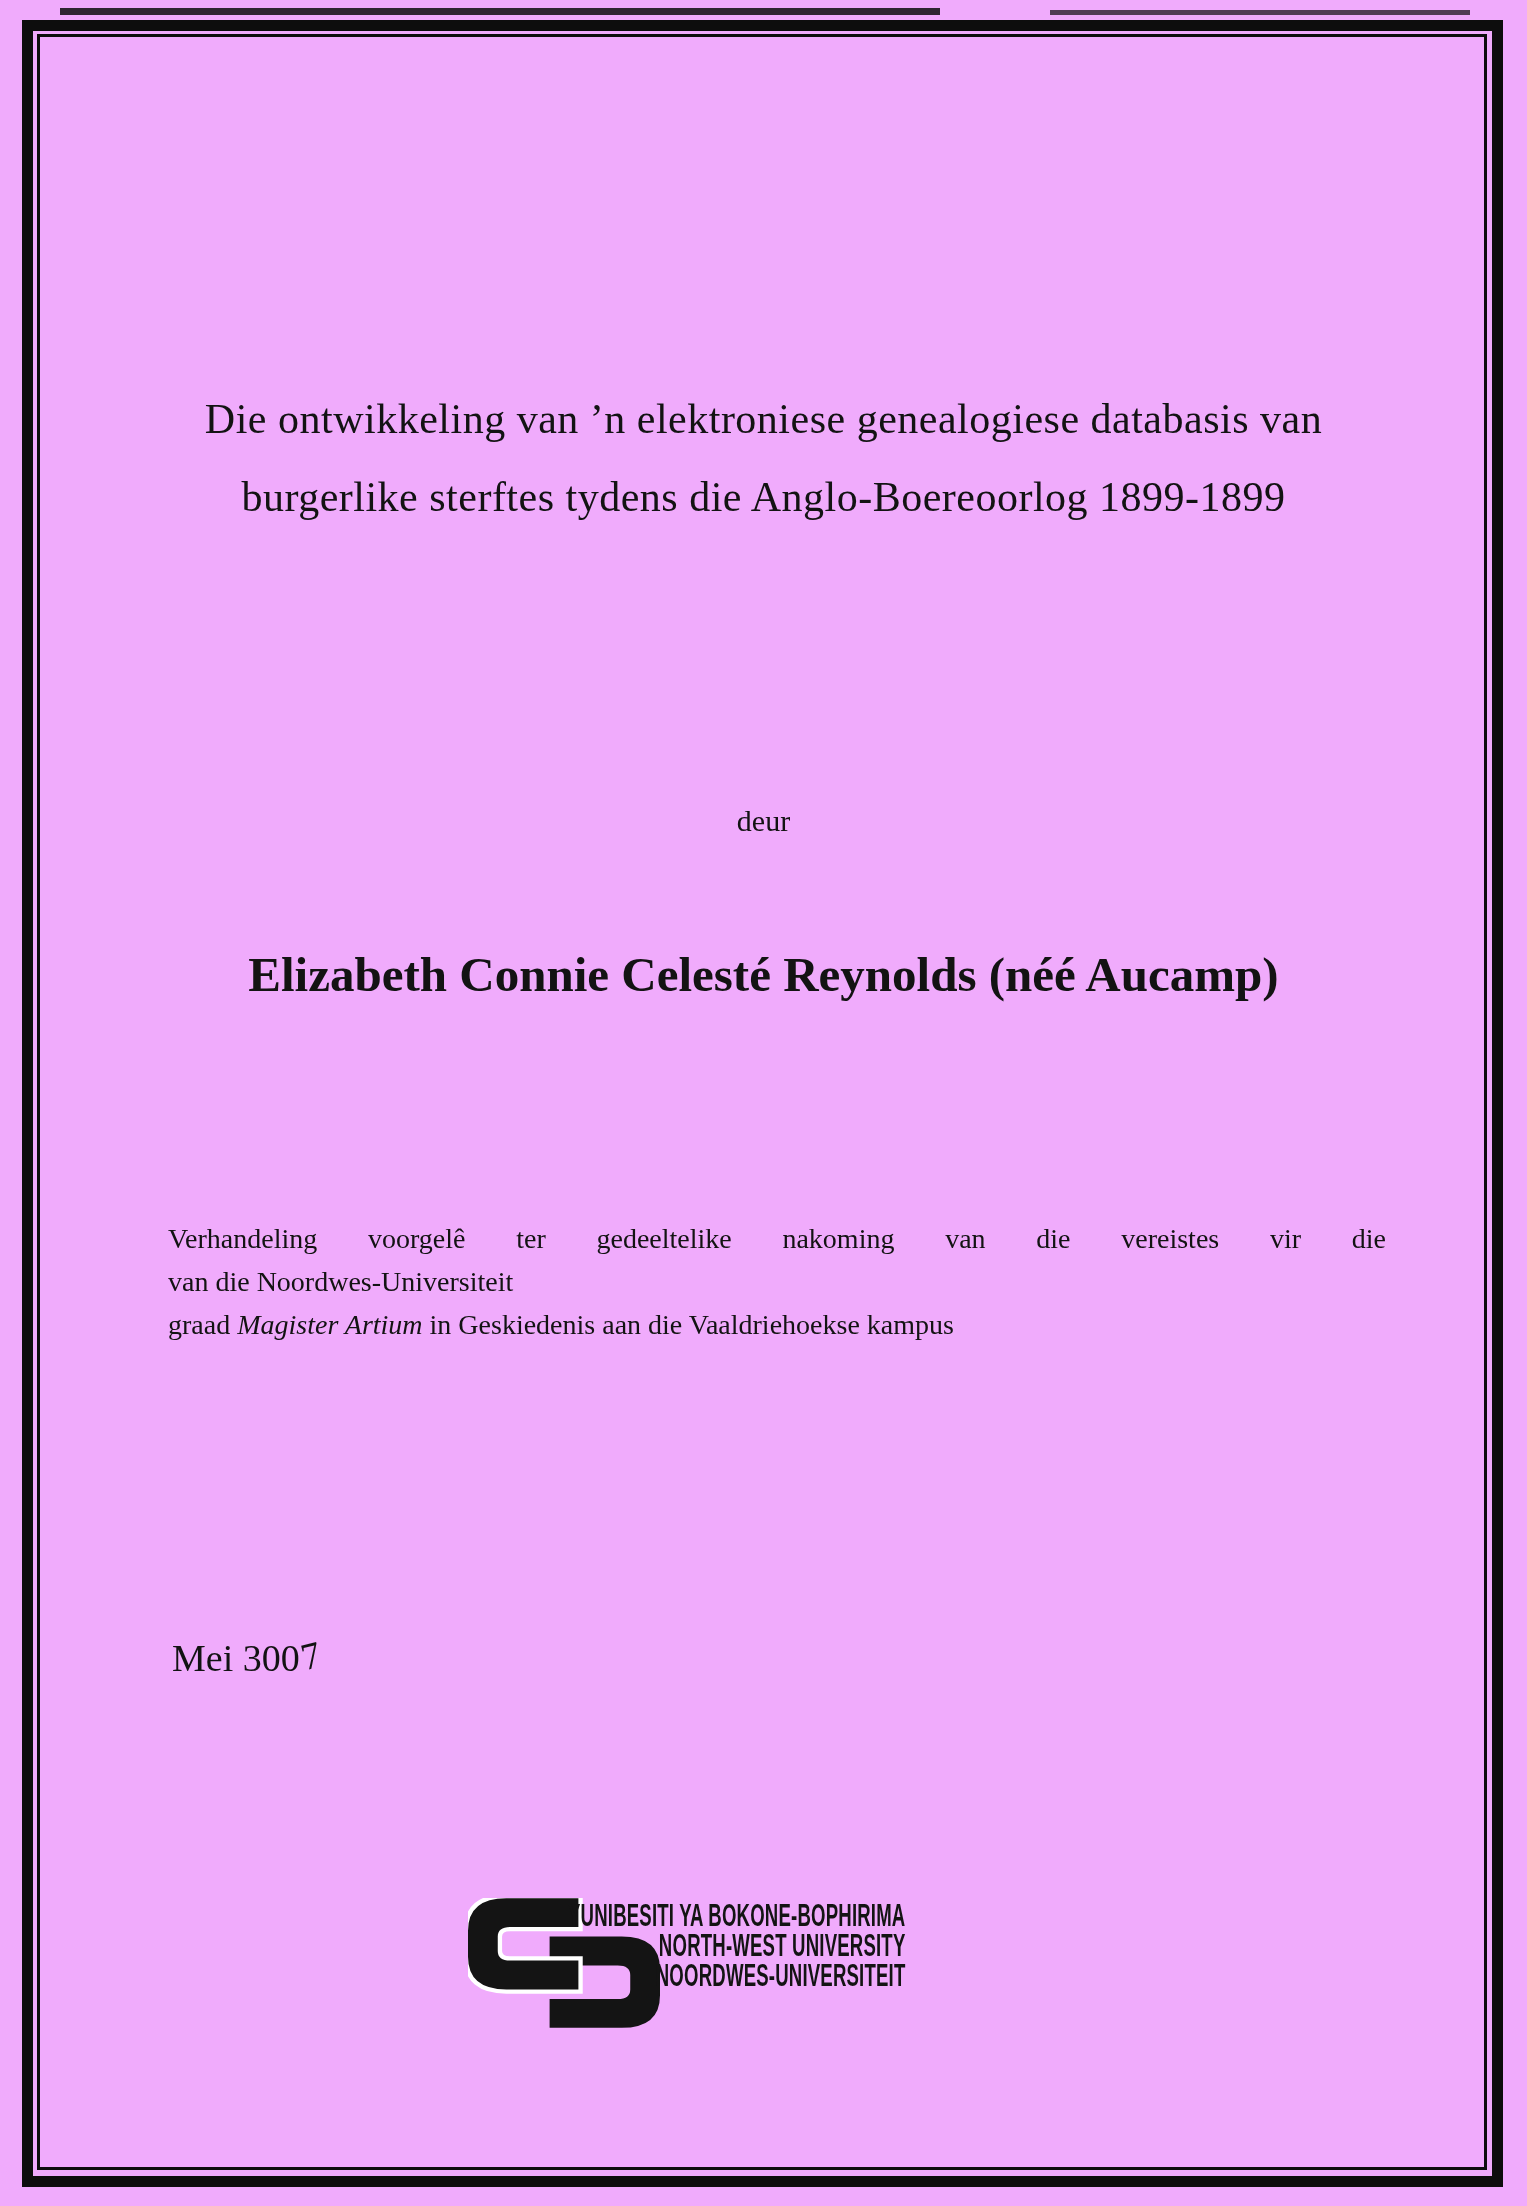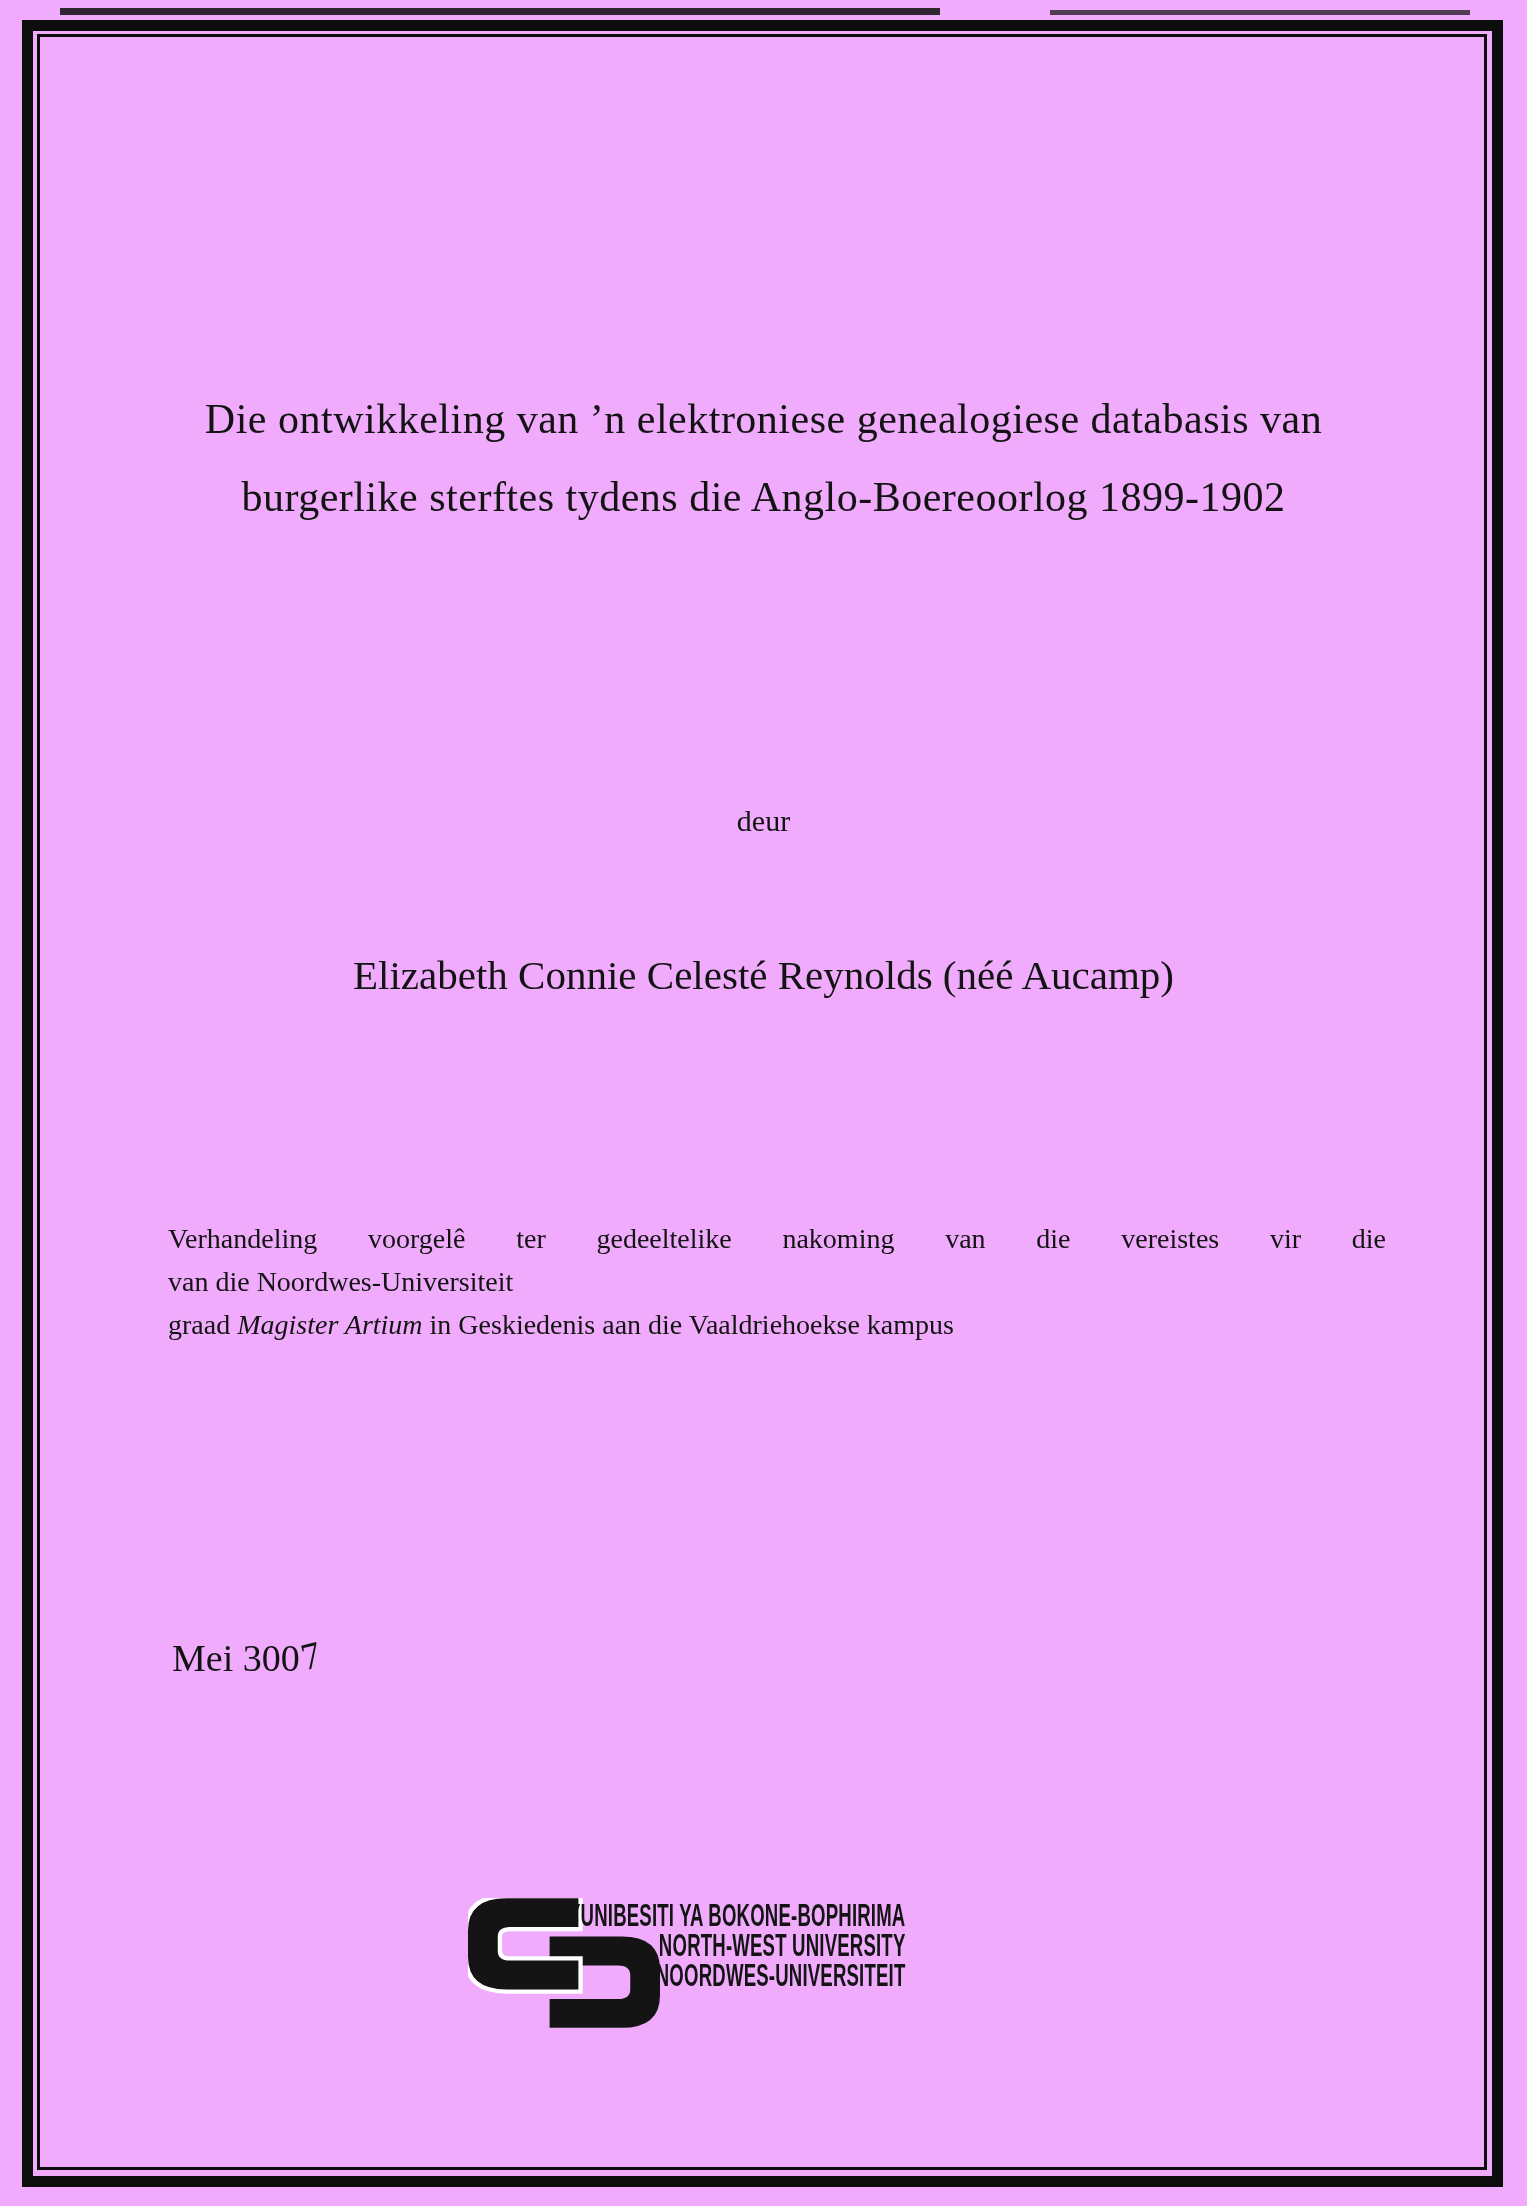--- a/index.html
+++ b/index.html
@@ -7,21 +7,21 @@
     position:relative;width:1527px;height:2206px;background:#f0abfc;
     font-family:"Liberation Serif",serif;color:#131313;overflow:hidden;
   }
   .frame-outer{position:absolute;left:22px;top:20px;right:24px;bottom:19px;border:11px solid #0d0d0d;}
   .frame-inner{position:absolute;left:37px;top:34px;right:40px;bottom:36px;border:3px solid #0d0d0d;}
   .scan-artifact{position:absolute;background:#0d0d0d;}
 
   .title-block{position:absolute;left:90px;right:90px;top:380px;text-align:center;
     font-size:42px;line-height:78px;letter-spacing:.5px;}
   .byline{position:absolute;left:90px;right:90px;top:801px;text-align:center;font-size:30px;line-height:40px;}
-  .author{position:absolute;left:90px;right:90px;top:953px;text-align:center;font-size:41px;line-height:44px;}
+  .author{position:absolute;left:90px;right:90px;top:953px;text-align:center;font-size:49px;line-height:44px;font-weight:bold;}
 
   .statement{position:absolute;left:168px;width:1218px;top:1217px;font-size:28px;line-height:43px;}
   .statement .justify-line{text-align:justify;text-align-last:justify;}
 
   .supervisor-block{position:absolute;left:172px;top:1638px;font-size:38px;line-height:41px;}
   .digit7{display:inline-block;transform:rotate(-14deg) translate(2px,-2px);}
 
   .logo{position:absolute;left:468px;top:1896px;width:437px;height:165px;}
   .logo svg{position:absolute;left:0;top:2px;}
   .logo-text{
@@ -36,21 +36,21 @@
 <div class="page">
 
   <div class="scan-artifact" style="left:60px;top:8px;width:880px;height:7px;opacity:.85;"></div>
   <div class="scan-artifact" style="left:1050px;top:10px;width:420px;height:5px;opacity:.7;"></div>
 
   <div class="frame-outer"></div>
   <div class="frame-inner"></div>
 
   <div class="title-block">
     <div>Die ontwikkeling van ’n elektroniese genealogiese databasis van</div>
-    <div>burgerlike sterftes tydens die Anglo-Boereoorlog 1899-1902</div>
+    <div>burgerlike sterftes tydens die Anglo-Boereoorlog 1899-1899</div>
   </div>
 
   <div class="byline">deur</div>
 
   <div class="author">Elizabeth Connie Celesté Reynolds (néé Aucamp)</div>
 
   <div class="statement">
     <div class="justify-line">Verhandeling voorgelê ter gedeeltelike nakoming van die vereistes vir die</div>
     <div>van die Noordwes-Universiteit</div>
     <div><span>graad </span><i>Magister Artium</i><span> in Geskiedenis aan die Vaaldriehoekse kampus</span></div>

